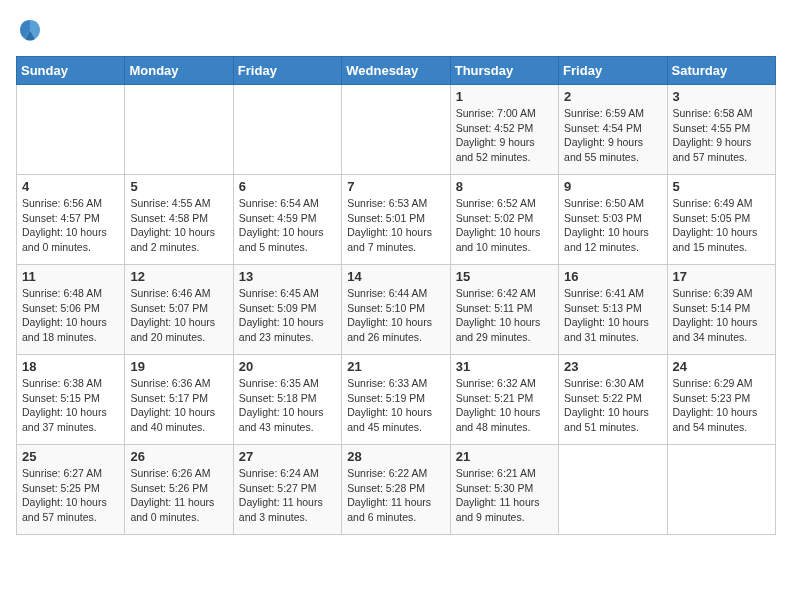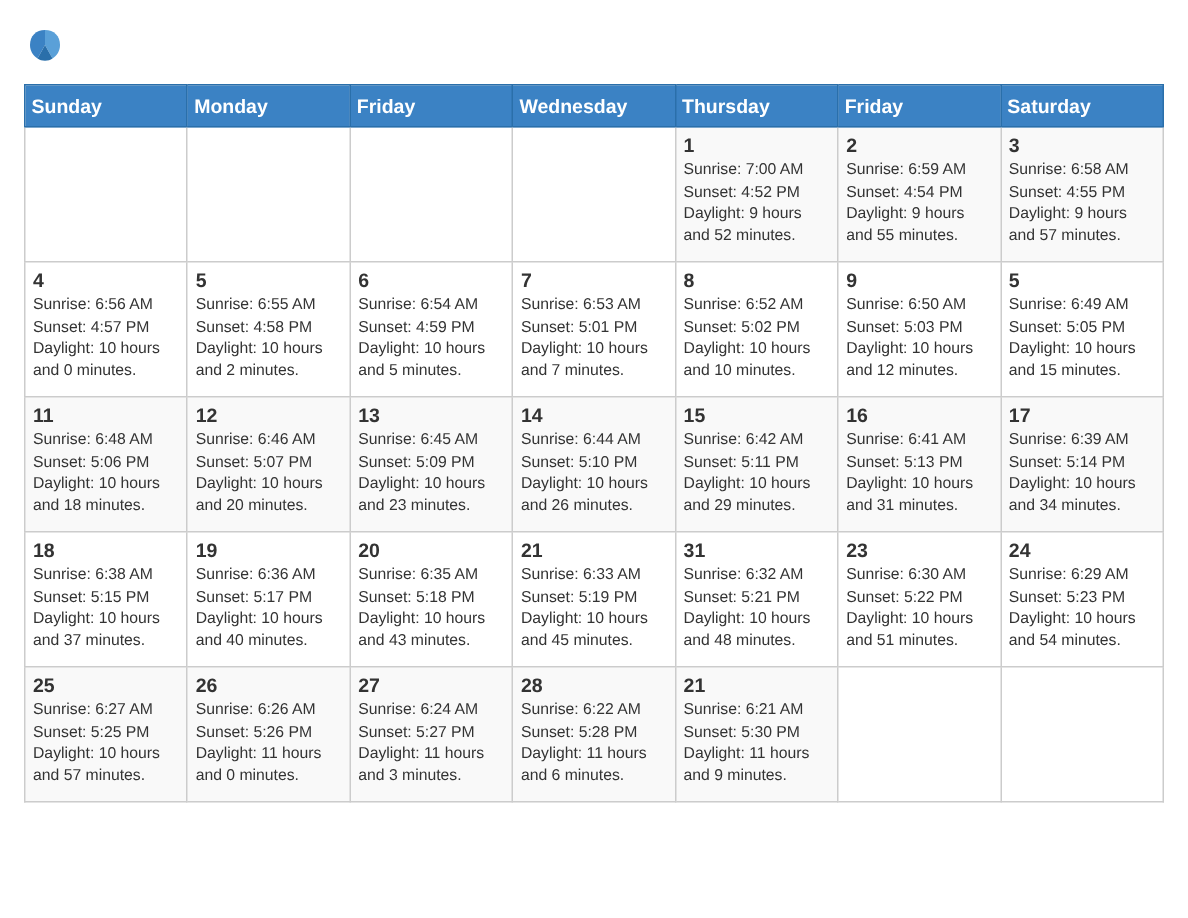--- a/index.html
+++ b/index.html
@@ -153,21 +153,21 @@
       <tr>
         <td>
           <span class="day-number">4</span>
           <div class="day-info">Sunrise: 6:56 AM
 Sunset: 4:57 PM
 Daylight: 10 hours
 and 0 minutes.</div>
         </td>
         <td>
           <span class="day-number">5</span>
-          <div class="day-info">Sunrise: 6:55 AM
+          <div class="day-info">Sunrise: 4:55 AM
 Sunset: 4:58 PM
 Daylight: 10 hours
 and 2 minutes.</div>
         </td>
         <td>
           <span class="day-number">6</span>
           <div class="day-info">Sunrise: 6:54 AM
 Sunset: 4:59 PM
 Daylight: 10 hours
 and 5 minutes.</div>

